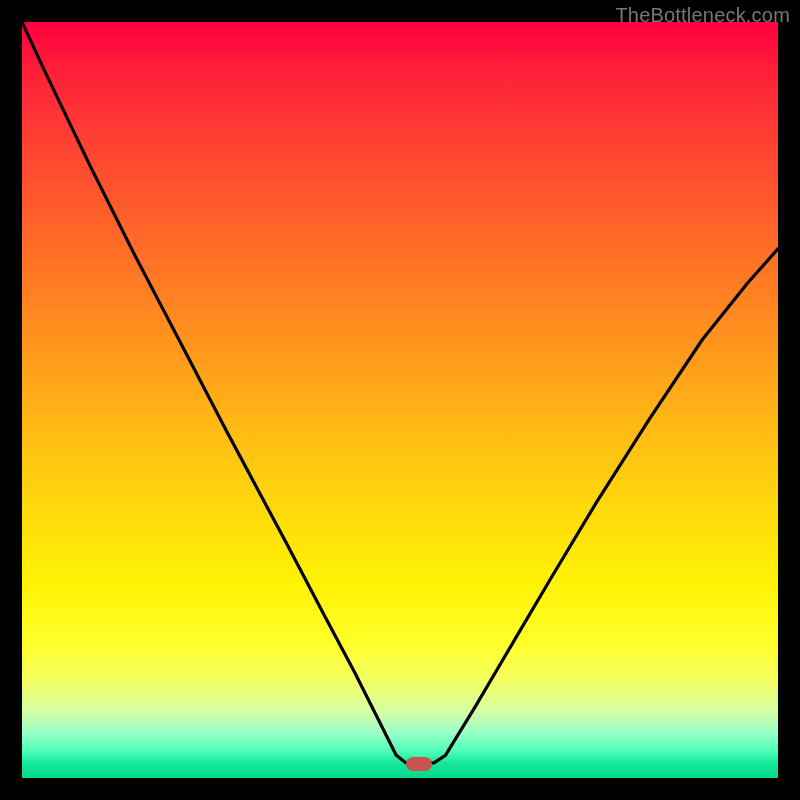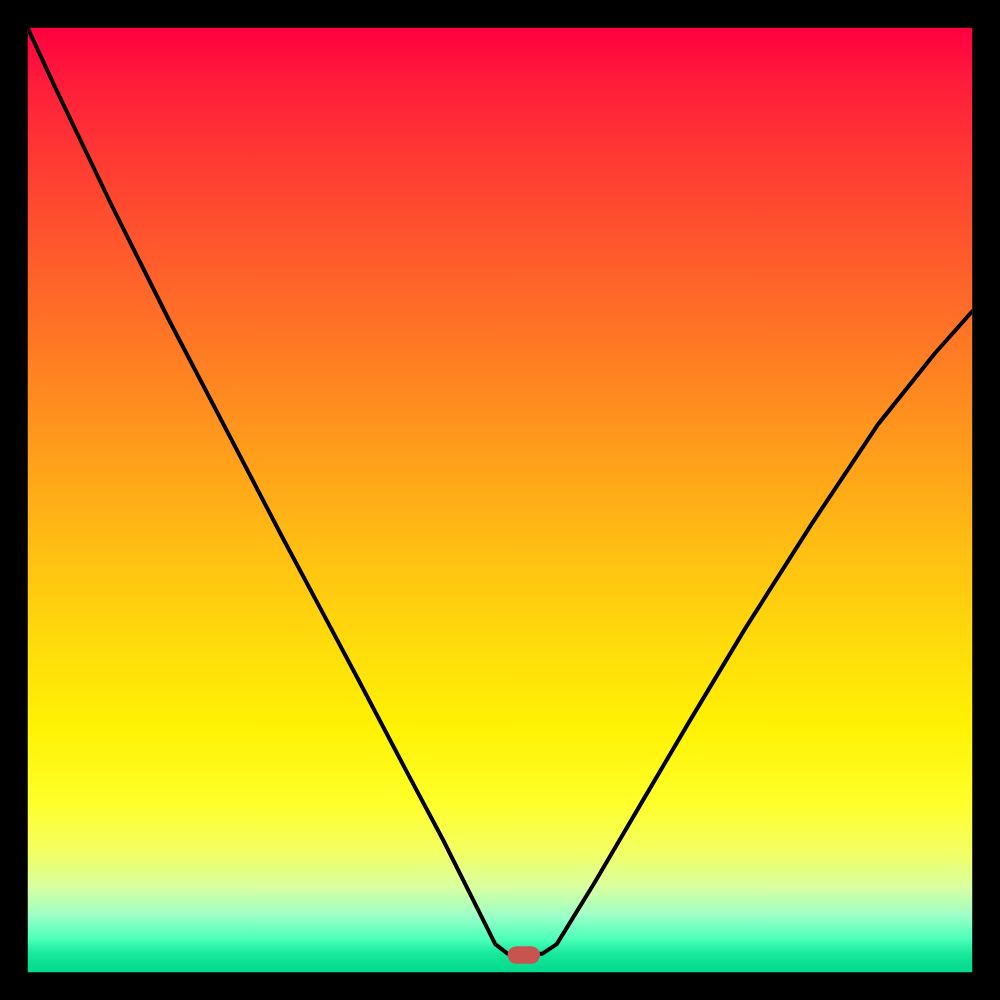--- a/index.html
+++ b/index.html
@@ -70,20 +70,21 @@
     border-radius: 8px;
     background: #c7544f;
     z-index: 3;
     transform: translate(-50%, -50%);
   }
 </style>
 </head>
 <body>
 
 <div class="frame">
+  <div class="watermark">TheBottleneck.com</div>
 
   <div class="plot">
     <div class="gradient"></div>
 
     <svg class="curve" viewBox="0 0 756 756" preserveAspectRatio="none">
       <path fill="none" stroke="#000" stroke-width="3.2" stroke-linecap="round" stroke-linejoin="round" d="M0.0 0.0 L22.7 49.1 L68.0 143.6 L113.4 234.4 L158.8 321.3 L204.1 408.2 L234.4 464.9 L264.6 521.6 L302.4 593.5 L332.6 650.2 L355.3 695.5 L374.2 733.3 L384.0 740.9 L412.0 740.9 L423.4 733.3 L453.6 684.2 L491.4 619.9 L529.2 555.7 L574.6 480.1 L627.5 396.9 L680.4 317.5 L725.8 260.8 L756.0 226.8"></path>
     </svg>
 
     <div class="marker" style="left: 396.9px; top: 742.392px; background: rgb(199, 84, 79);"></div>
   </div>

